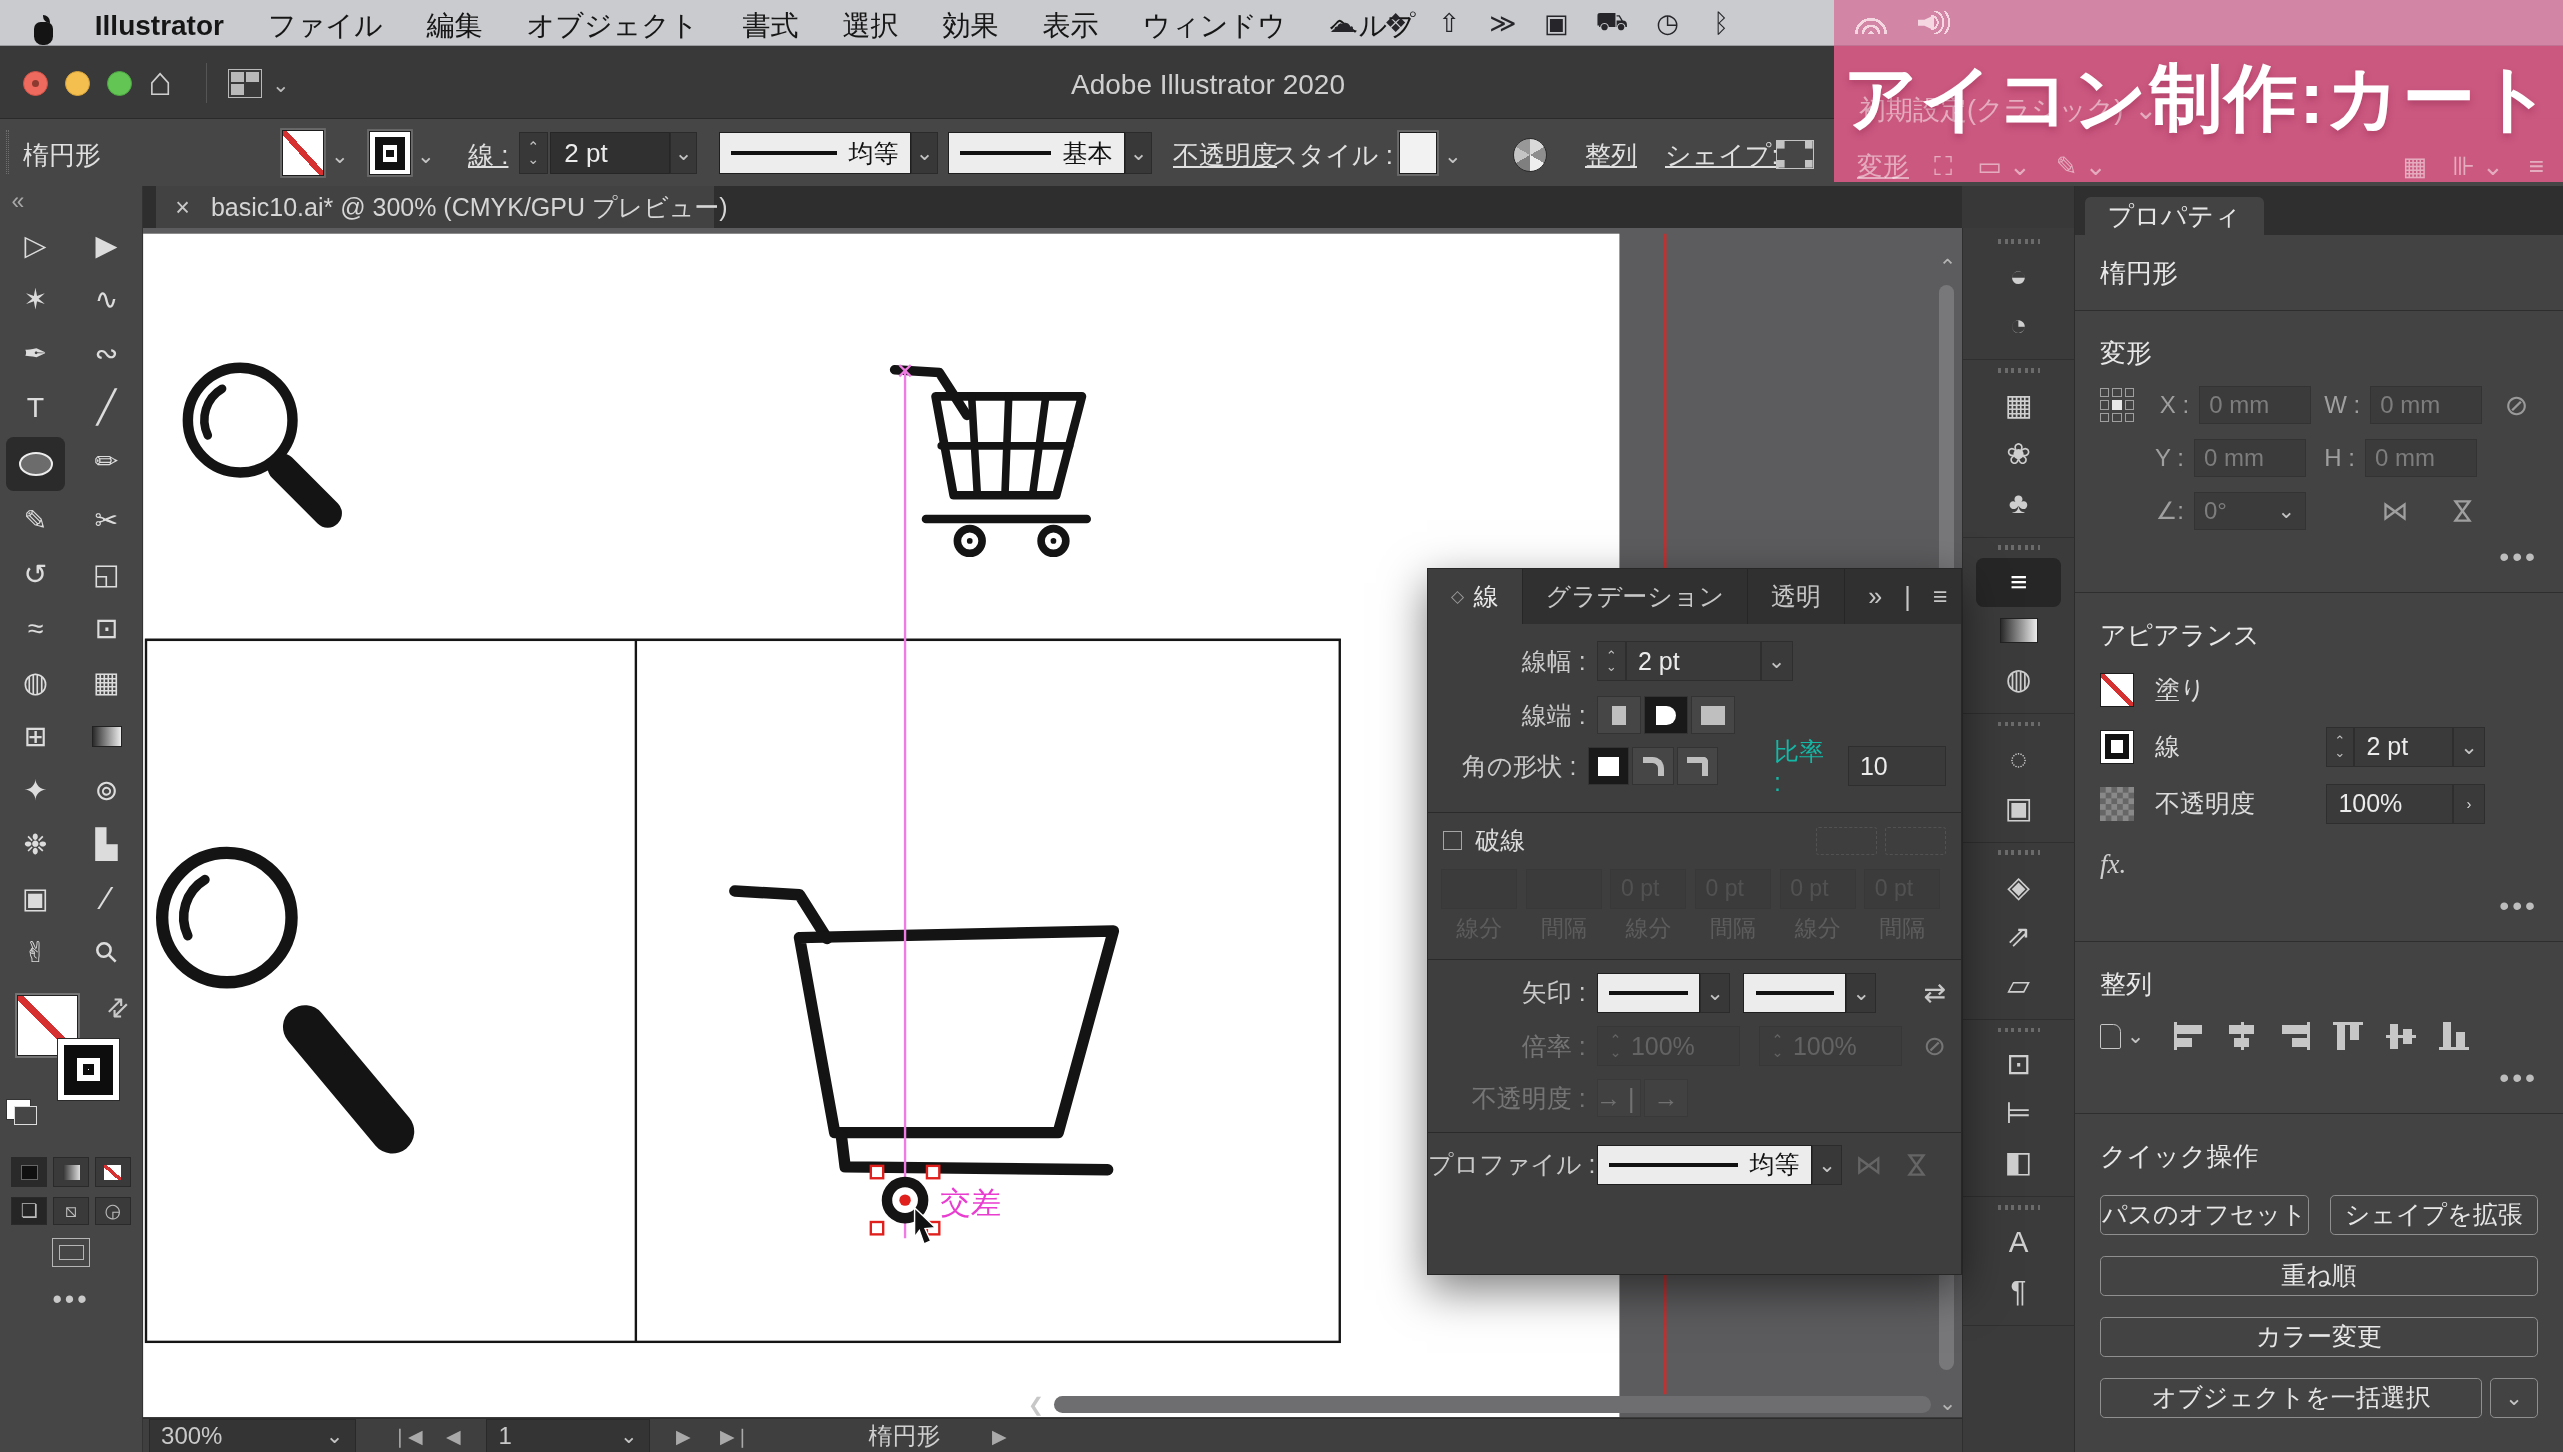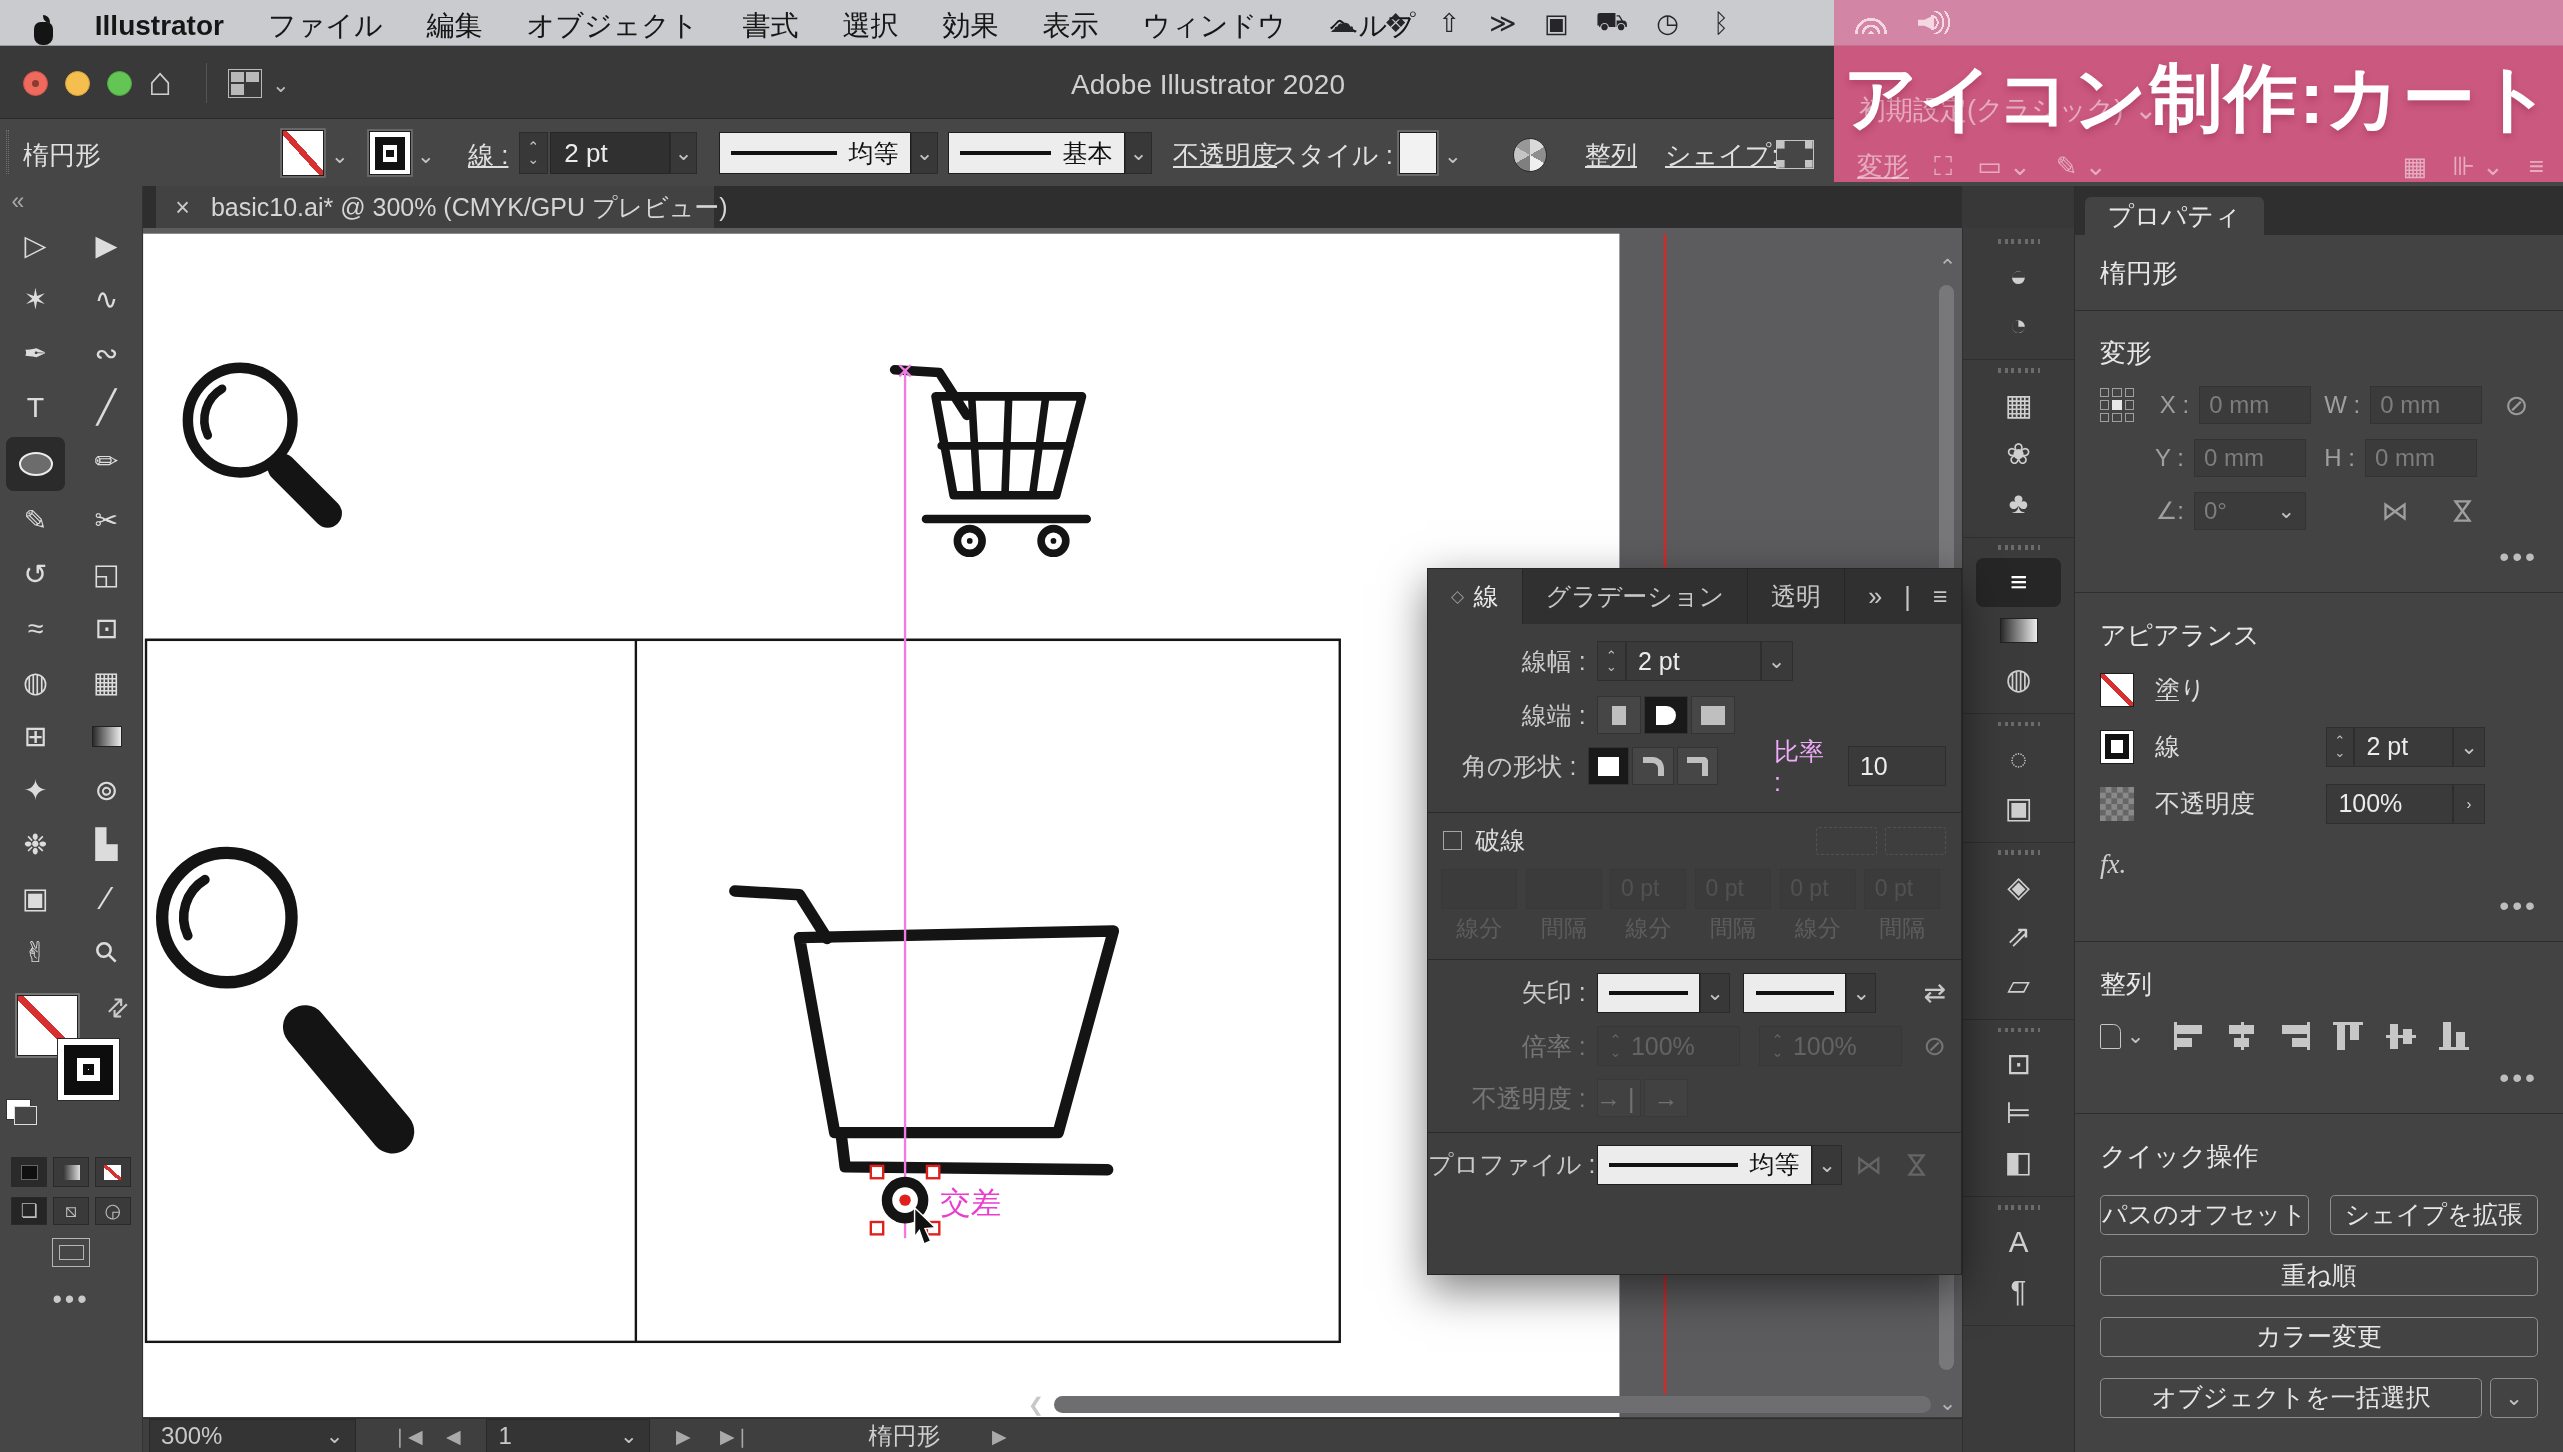--- a/index.html
+++ b/index.html
@@ -719,21 +719,21 @@
     <span class="sp-label" data-name="corner-label">角の形状 :</span>
     <span class="sbtn join act" data-name="miter-join-button">
         <i></i>
       </span>
     <span class="sbtn join round" data-name="round-join-button">
         <i></i>
       </span>
     <span class="sbtn join bevel" data-name="bevel-join-button">
         <i></i>
       </span>
-    <span style="margin-left:53px;color:#f0abfc" data-name="limit-label">比率 :</span>
+    <span style="margin-left:53px;color:#14b8a6" data-name="limit-label">比率 :</span>
     <span class="mini-field" style="width:103px;margin-left:13.3px" data-name="limit-field">10</span>
   </div>
   <div class="spdiv"></div>
   <div class="sp-row" style="margin-top:11.4px">
     <span class="spcheck" data-name="dashed-line-checkbox"></span>
     <span style="color:#dcdcdc" data-name="dashed-label">破線</span>
     <span class="dashpresets dis">
       <span class="dashpreset" data-name="dash-preset-1-icon"></span>
       <span class="dashpreset" data-name="dash-preset-2-icon"></span>
     </span>

